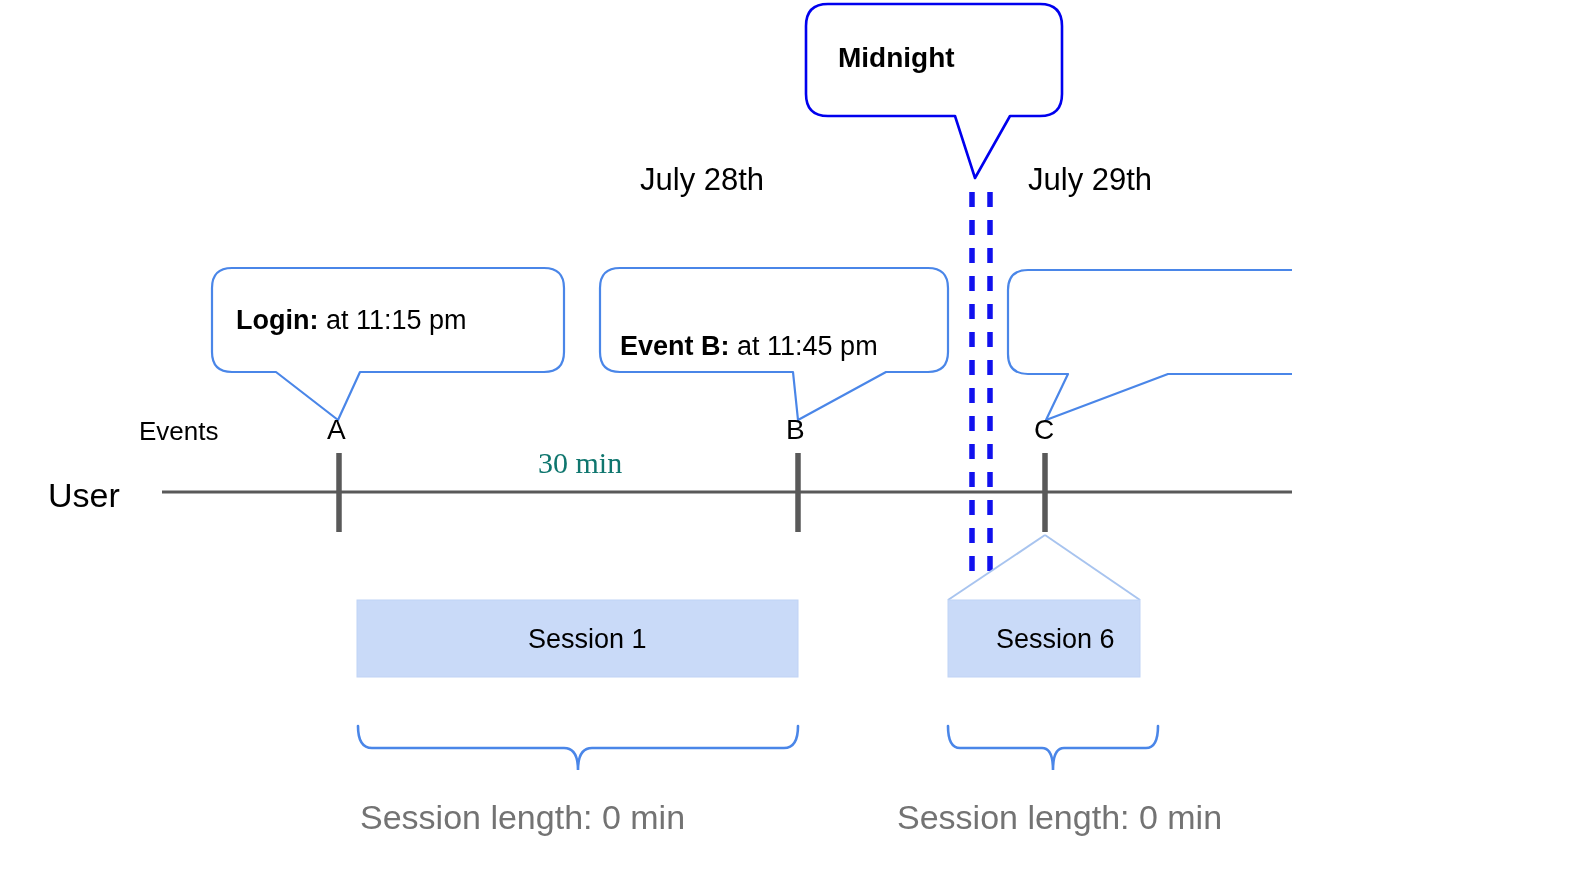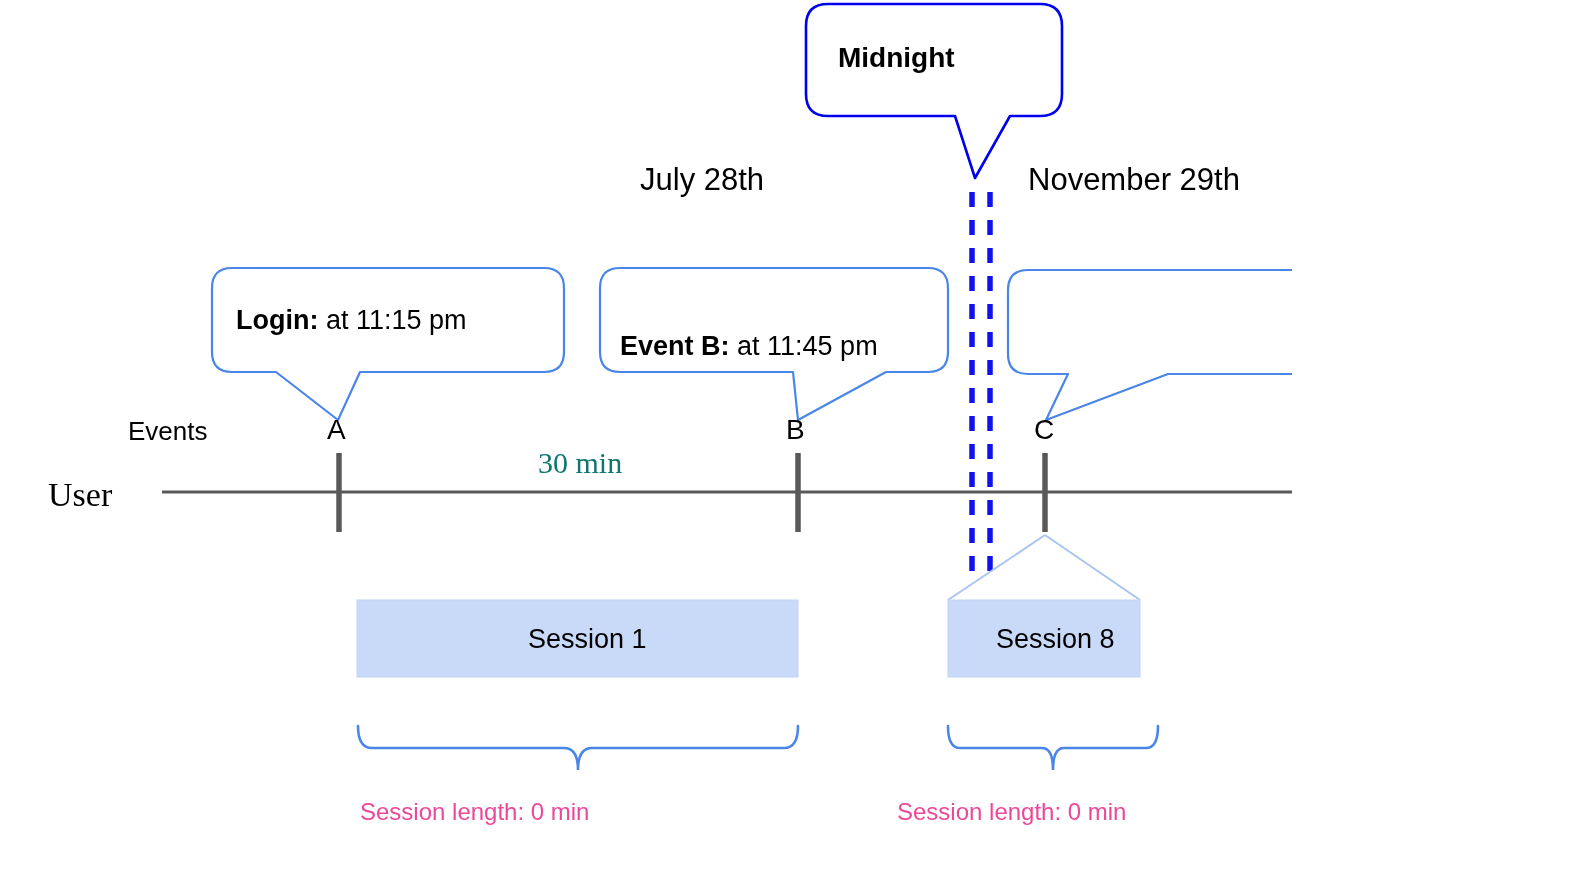--- a/index.html
+++ b/index.html
@@ -51,47 +51,47 @@
   
   .date-label {
     font-size: 31px;
     color: #000000;
   }
 
   
   .user-label {
     font-size: 34px;
     color: #000000;
-    font-family: Liberation Serif, serif;
   }
   .events-label {
     font-size: 26px;
     color: #000000;
+    margin-left: 11px;
   }
   .event-letter {
     font-size: 28px;
     color: #000000;
   }
   .duration-label {
     font-size: 30px;
     color: #0f766e;
     font-family: Liberation Serif, serif;
   }
 
   
   .session-label {
     font-size: 27px;
     color: #000000;
     margin-left: 20px;
   }
 
   
   .length-caption {
-    font-size: 24px;
-    color: #ec4899;
+    font-size: 34px;
+    color: #737373;
   }
 </style>
 </head>
 <body>
 
 <div id="canvas">
 
   <svg class="svg-layer" viewBox="0 0 1596 870">
 
     <g>
@@ -199,21 +199,21 @@
                L 1146 748
                Q 1158 748 1158 726" fill="none" stroke="#4a86e8" stroke-width="2.6" stroke-linecap="round"></path>
     </g>
 
   </svg>
 
   <div class="txt midnight-label" style="left:838px; top:44px;">Midnight</div>
 
   <div class="txt date-label" style="left:640px; top:164px;">July 28th</div>
 
-  <div class="txt date-label" style="left:1028px; top:164px;">November 29th</div>
+  <div class="txt date-label" style="left:1028px; top:164px;">July 29th</div>
 
   <div class="txt callout-text" style="left:236px; top:307px;">
     <span class="lead">Login:</span><span> at 11:15 pm</span>
   </div>
 
   <div class="txt callout-text" style="left:620px; top:307px;margin-top:26px;">
     <span class="lead">Event B:</span><span> at 11:45 pm</span>
   </div>
 
 
@@ -224,19 +224,19 @@
   <div class="txt event-letter" style="left:786px; top:416px;">B</div>
 
   <div class="txt event-letter" style="left:1034px; top:416px;">C</div>
 
   <div class="txt duration-label" style="left:538px; top:448px;">30 min</div>
 
   <div class="txt user-label" style="left:48px; top:478px;">User</div>
 
   <div class="txt session-label" style="left:508px; top:626px;">Session 1</div>
 
-  <div class="txt session-label" style="left:976px; top:626px;">Session 8</div>
+  <div class="txt session-label" style="left:976px; top:626px;">Session 6</div>
 
   <div class="txt length-caption" style="left:360px; top:800px;">Session length: 0 min</div>
 
   <div class="txt length-caption" style="left:897px; top:800px;">Session length: 0 min</div>
 
 </div>
 
 </body></html>

